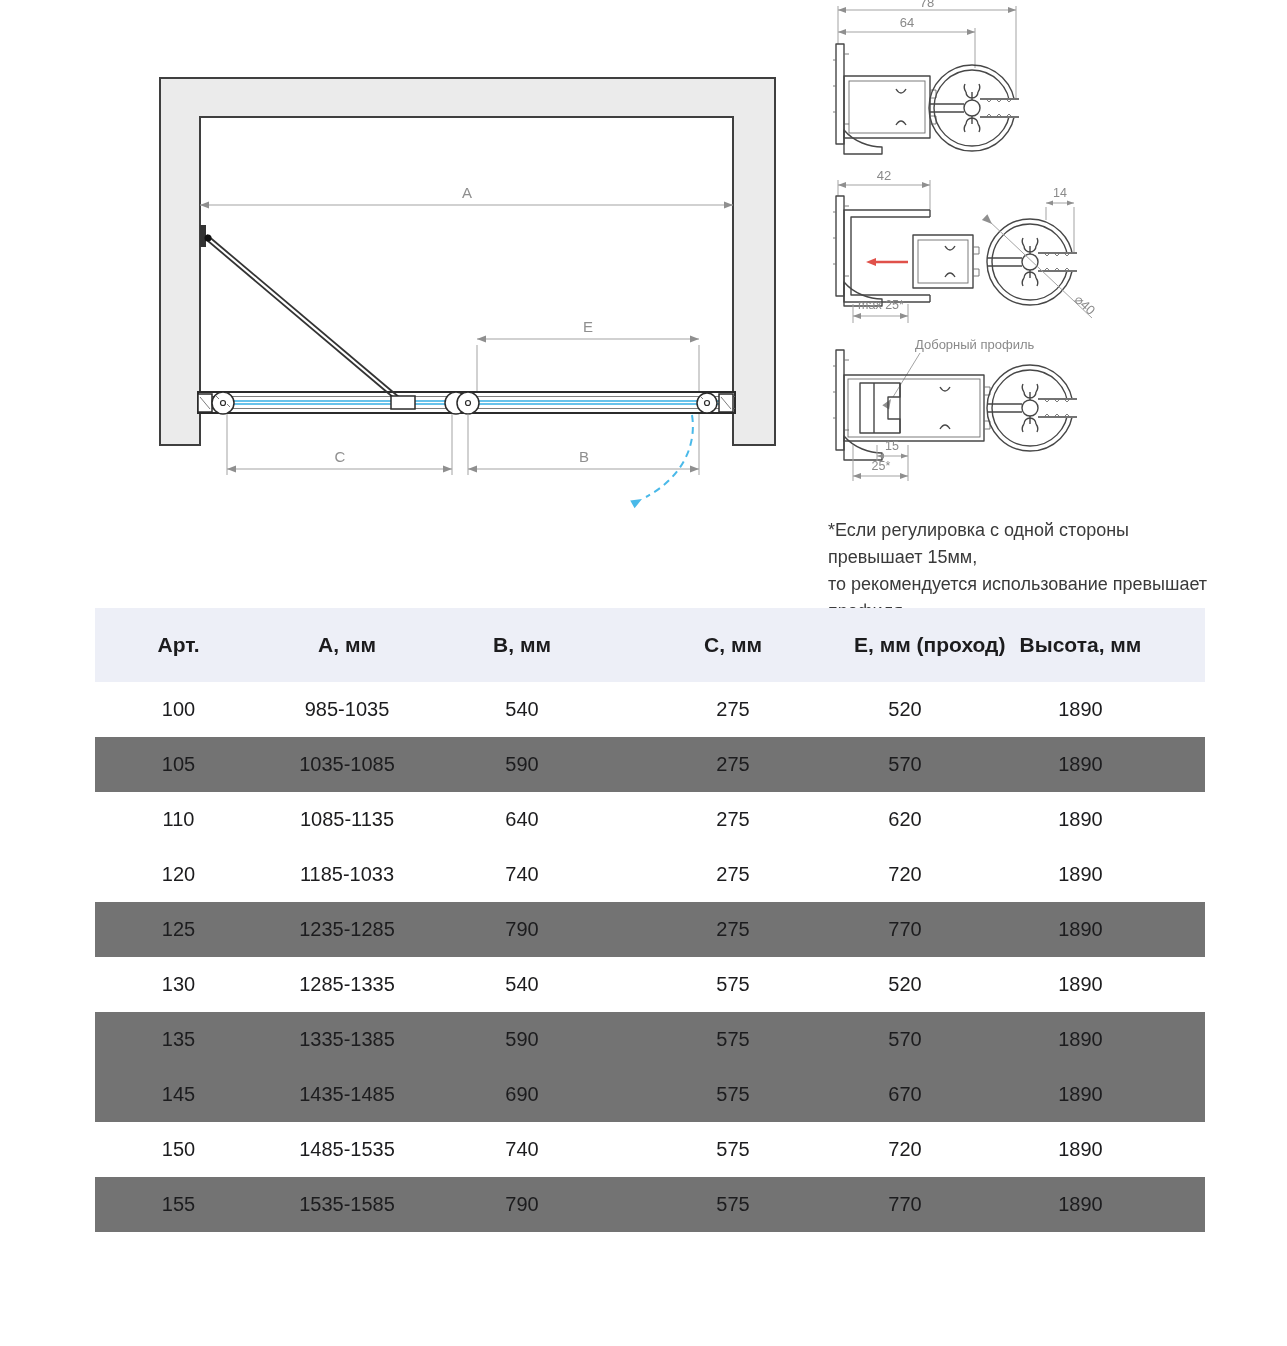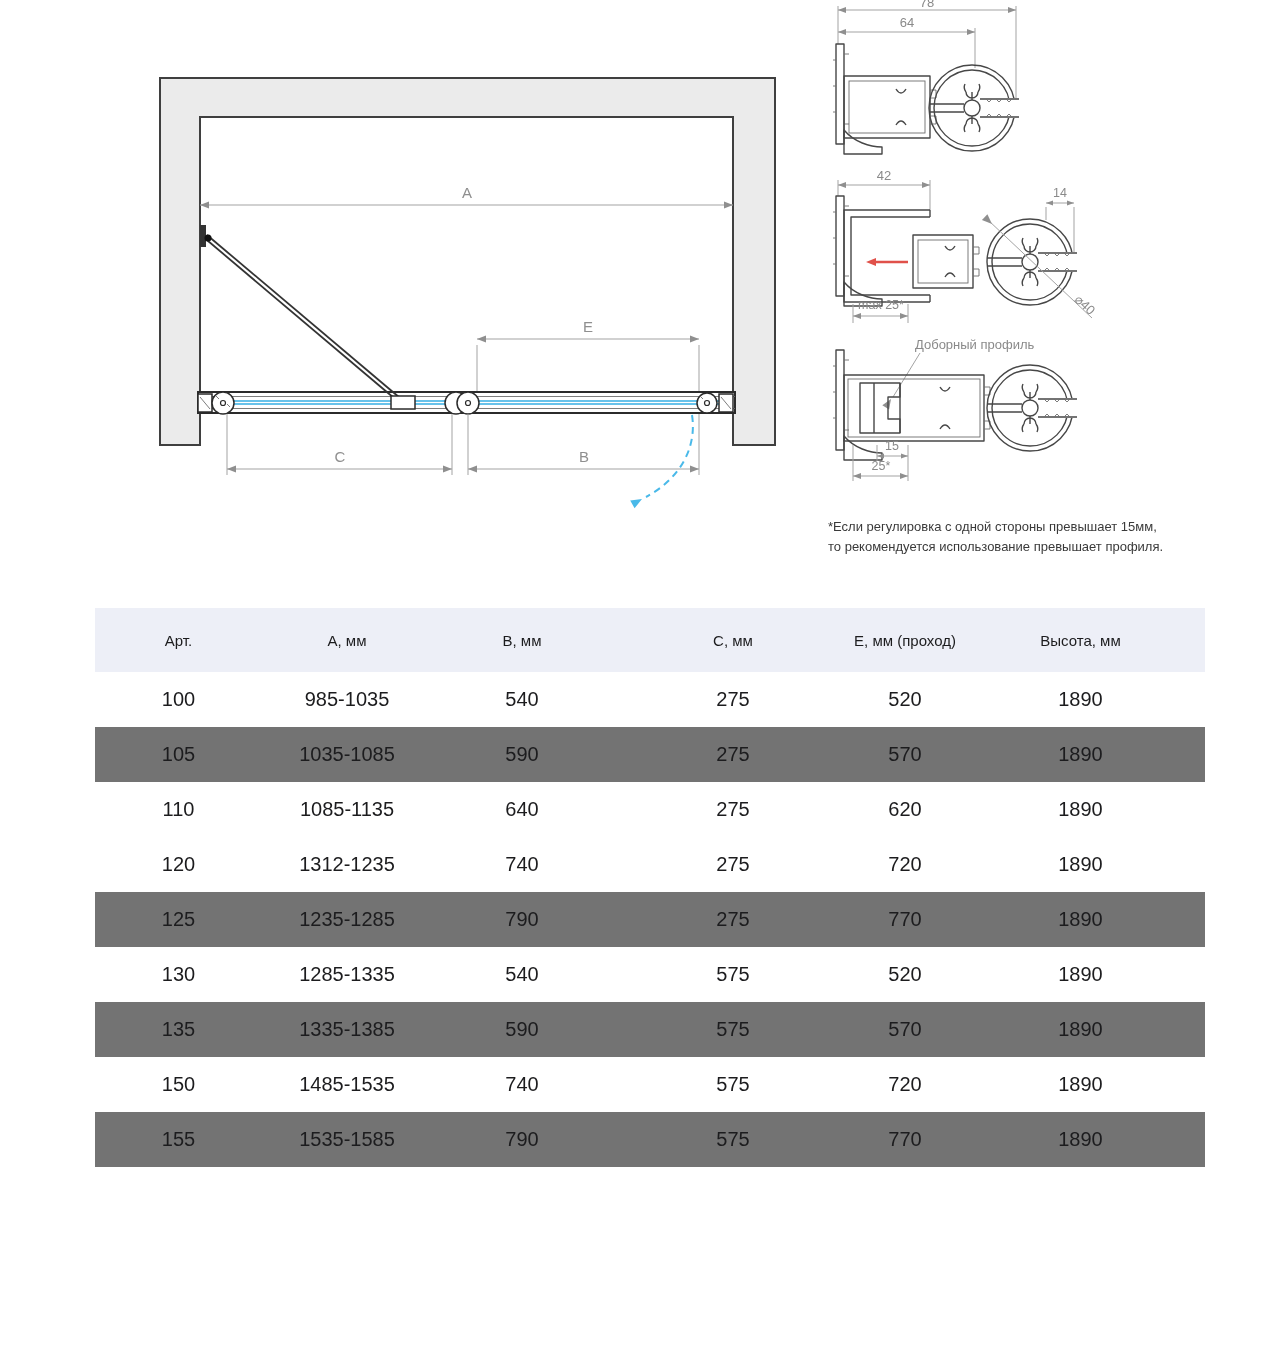--- a/index.html
+++ b/index.html
@@ -14,27 +14,27 @@
   .draw{stroke:#474747;stroke-width:1.4;fill:none;stroke-linejoin:round;}
   .thin{stroke:#6e6e6e;stroke-width:.9;fill:none;}
   .dimline{stroke:#a3a3a3;stroke-width:1;fill:none;}
   .arrow{fill:#8f8f8f;stroke:none;}
   .dim-label{fill:#8f8f8f;font-size:15px;text-anchor:middle;}
   .pdim{fill:#8a8a8a;font-size:13px;text-anchor:middle;}
   .pdim-sm{fill:#8a8a8a;font-size:12.5px;text-anchor:middle;}
   .plabel{fill:#8a8a8a;font-size:13px;text-anchor:start;}
 
   .footnote{position:absolute;left:828px;top:517px;width:390px;
-            font-size:13px;line-height:1.5;color:#3a3a3a;}
+            font-size:18px;line-height:1.5;color:#3a3a3a;}
 
   
   table{position:absolute;left:95px;top:608px;width:1110px;
         border-collapse:collapse;table-layout:fixed;}
   th,td{text-align:center;padding:0;white-space:nowrap;font-weight:400;}
-  th{height:64px;font-size:15px;font-weight:400;color:#1c1c1e;}
+  th{height:74px;font-size:21px;font-weight:700;color:#1c1c1e;}
   td{height:55px;font-size:20px;color:#1c1c1e;}
   thead tr{background:#edeff7;}
   tr.alt{background:#737373;}
 </style>
 </head>
 <body>
 
 <div class="page">
 
   <svg id="main-diagram" width="650" height="470" viewBox="0 0 650 470">
@@ -285,21 +285,21 @@
       <tr>
         <td>110</td>
           <td>1085-1135</td>
           <td>640</td>
           <td>275</td>
           <td>620</td>
           <td>1890</td>
       </tr>
       <tr>
         <td>120</td>
-          <td>1312-1235</td>
+          <td>1185-1033</td>
           <td>740</td>
           <td>275</td>
           <td>720</td>
           <td>1890</td>
       </tr>
       <tr class="alt">
         <td>125</td>
           <td>1235-1285</td>
           <td>790</td>
           <td>275</td>
@@ -315,20 +315,28 @@
           <td>1890</td>
       </tr>
       <tr class="alt">
         <td>135</td>
           <td>1335-1385</td>
           <td>590</td>
           <td>575</td>
           <td>570</td>
           <td>1890</td>
       </tr>
+      <tr class="alt">
+        <td>145</td>
+          <td>1435-1485</td>
+          <td>690</td>
+          <td>575</td>
+          <td>670</td>
+          <td>1890</td>
+      </tr>
       <tr>
         <td>150</td>
           <td>1485-1535</td>
           <td>740</td>
           <td>575</td>
           <td>720</td>
           <td>1890</td>
       </tr>
       <tr class="alt">
         <td>155</td>

